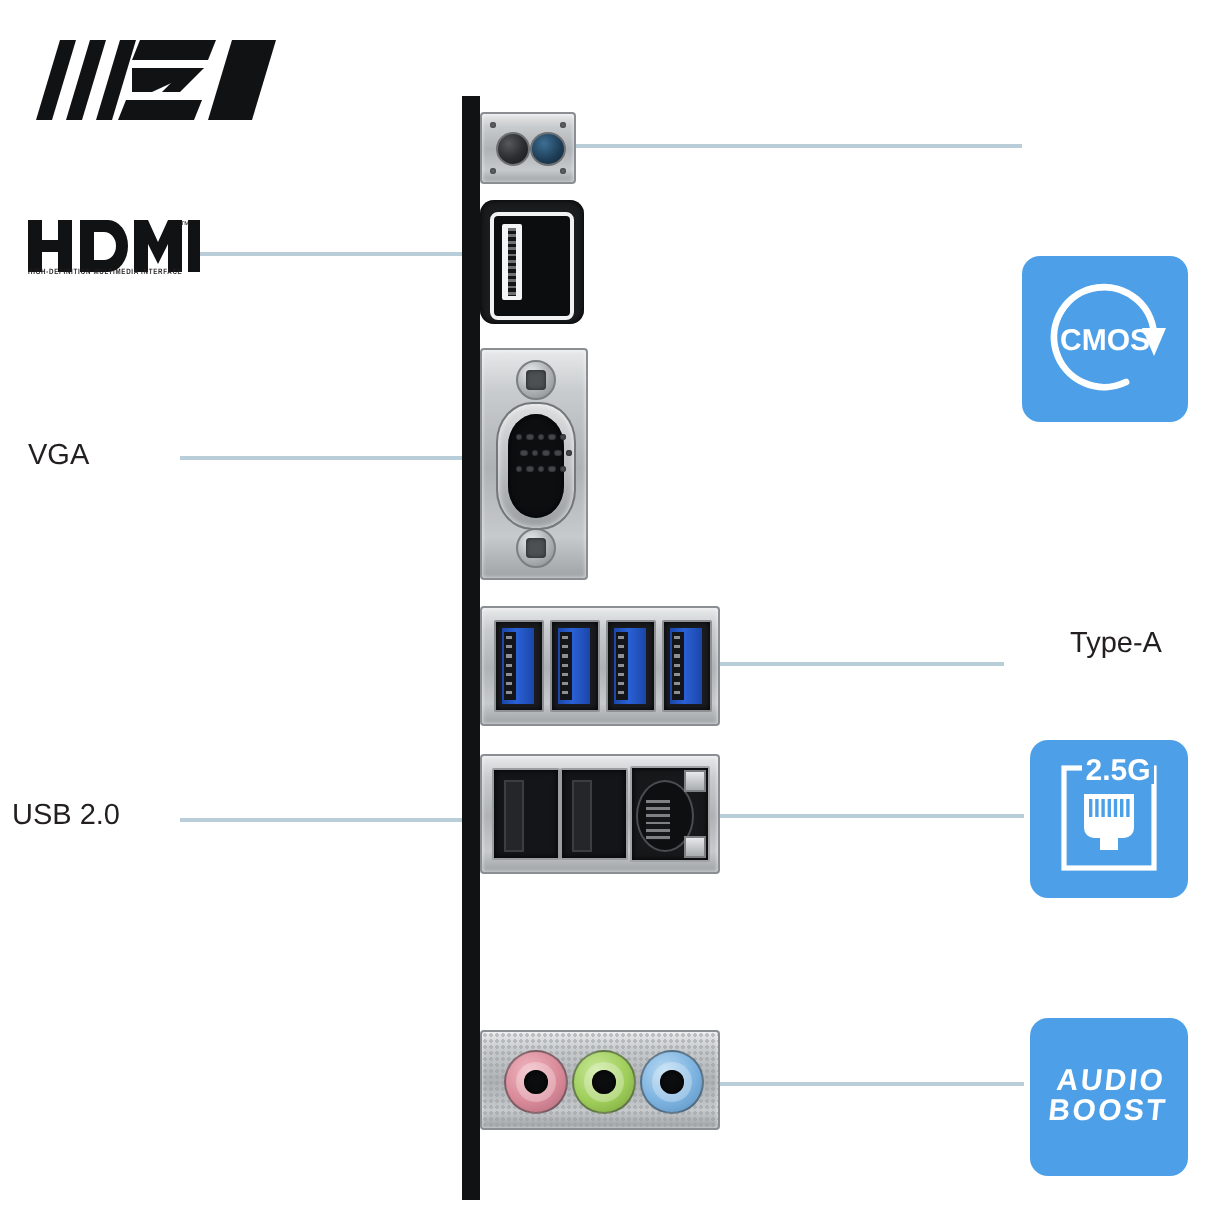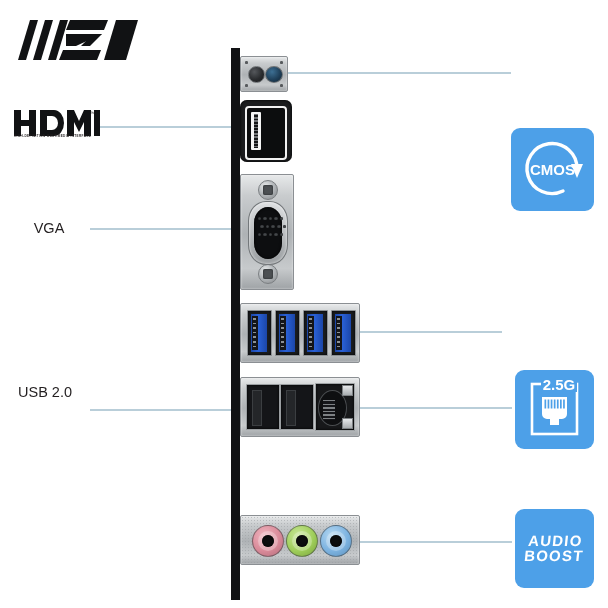--- a/index.html
+++ b/index.html
@@ -22,21 +22,21 @@
     position:absolute;left:14px;top:133px;width:80px;
     font-size:3.1px;letter-spacing:.35px;color:#231f20;
     font-family:"Liberation Sans", sans-serif;font-weight:bold;
     white-space:nowrap;transform:scaleY(1.25);transform-origin:left top;
   }
   .hdmi-tm{position:absolute;left:90px;top:110px;font-size:5px;color:#231f20;}
 
   
   .label-left{
     position:absolute;font-size:14.5px;color:#231f20;
-    text-align:center;white-space:nowrap;
+    text-align:left;white-space:nowrap;
   }
   .label-right{
     position:absolute;font-size:14.5px;color:#231f20;
     text-align:left;white-space:nowrap;line-height:1.28;
   }
 
   
   .leader{position:absolute;height:2px;background:#b9ced9;}
   .leader-dot{
     position:absolute;width:7px;height:7px;border-radius:50%;
@@ -242,23 +242,24 @@
 
         <rect x="80" y="0" width="6" height="26"></rect>
       </g>
     </svg>
   </div>
   <div class="hdmi-tm">™</div>
   <div class="hdmi-sub">HIGH-DEFINITION MULTIMEDIA INTERFACE</div>
 
   <div class="label-left" style="left:14px;top:220px;width:70px;">VGA</div>
 
-  <div class="label-left" style="left:6px;top:384px;width:78px;">USB 2.0</div>
+  <div class="label-left" style="left:6px;top:400px;width:78px;">USB 2.0</div>
 
   <div class="label-right" style="left:509px;top:313px;width:98px;text-align:center;">
+    <div>Type-A</div>
   </div>
 
   <div class="leader" style="left:100px;top:126px;width:148px;"></div>
   <div class="leader-dot" style="left:245px;top:123px;"></div>
 
   <div class="leader" style="left:90px;top:228px;width:159px;"></div>
   <div class="leader-dot" style="left:246px;top:225px;"></div>
 
   <div class="leader" style="left:90px;top:409px;width:162px;"></div>
   <div class="leader-dot" style="left:248px;top:406px;"></div>

